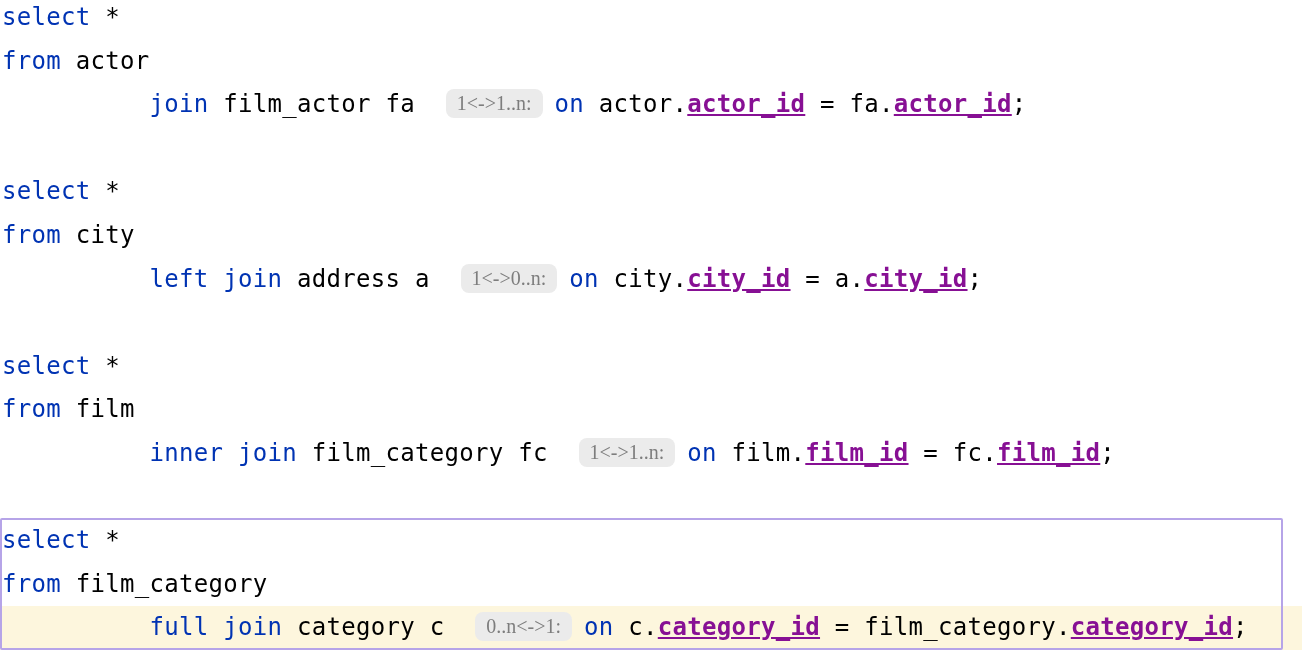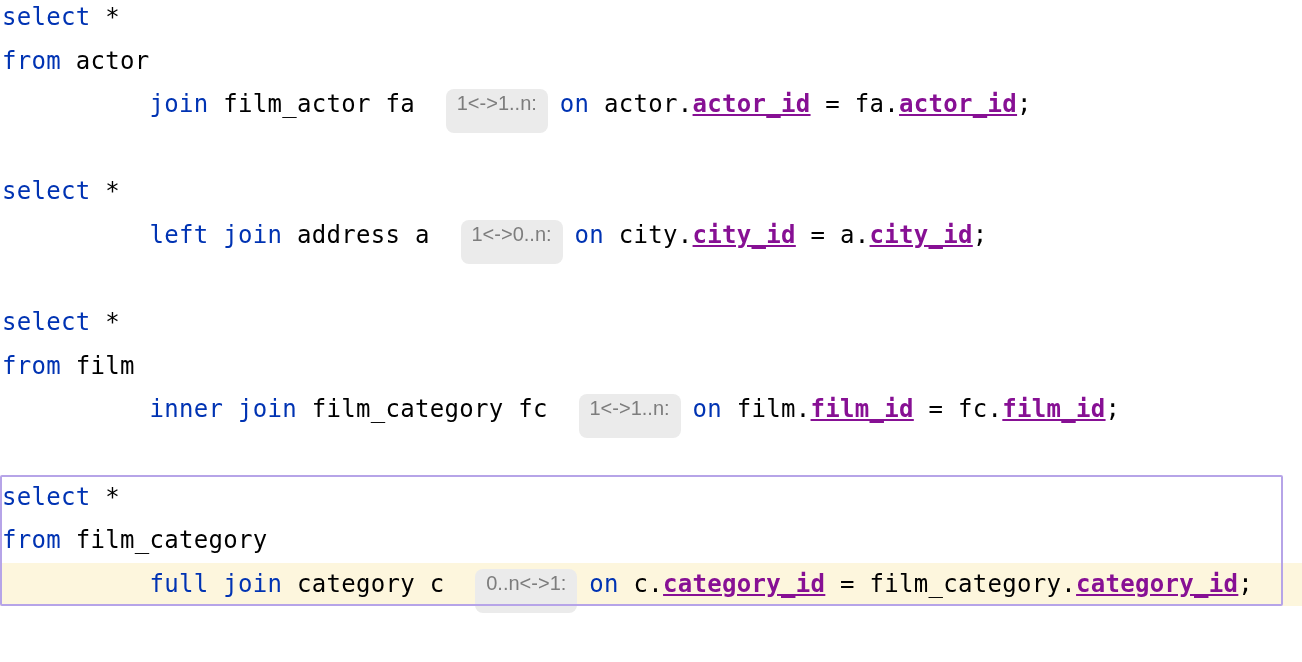--- a/index.html
+++ b/index.html
@@ -55,45 +55,46 @@
   .tok-plain {
     color: var(--plain, #000000);
   }
   .tok-column {
     color: var(--column, #871094);
     font-weight: bold;
     text-decoration: underline;
   }
   .tok-hint {
     display: inline-block;
-    font-family: Liberation Sans, sans-serif;
+    font-family: Liberation Serif, serif;
     font-size: 20px;
     line-height: 1;
     letter-spacing: 0;
     color: var(--hint_text, #7d7d7d);
     background: var(--hint_bg, #ebebeb);
-    padding: 4px 11px 20px;
+    padding: 4px 11px 5px;
     border-radius: 8px;
     margin: 0 12px 0 16px;
     position: relative;
     top: -2px;
     cursor: pointer;
   }
 </style>
 </head>
 <body>
 
 <div class="editor">
     <div class="statement">
       <div class="line"><span class="tok tok-keyword">select</span><span class="tok tok-plain"> *</span></div>
       <div class="line"><span class="tok tok-keyword">from</span><span class="tok tok-plain"> actor</span></div>
       <div class="line"><span class="tok tok-plain">          </span><span class="tok tok-keyword">join</span><span class="tok tok-plain"> film_actor fa </span><span class="tok tok-hint">1&lt;-&gt;1..n:</span><span class="tok tok-keyword">on</span><span class="tok tok-plain"> actor.</span><span class="tok tok-column">actor_id</span><span class="tok tok-plain"> = fa.</span><span class="tok tok-column">actor_id</span><span class="tok tok-plain">;</span></div>
     </div>
     <div class="statement">
       <div class="line"><span class="tok tok-keyword">select</span><span class="tok tok-plain"> *</span></div>
+      <div class="line"><span class="tok tok-keyword">from</span><span class="tok tok-plain"> city</span></div>
       <div class="line"><span class="tok tok-plain">          </span><span class="tok tok-keyword">left join</span><span class="tok tok-plain"> address a </span><span class="tok tok-hint">1&lt;-&gt;0..n:</span><span class="tok tok-keyword">on</span><span class="tok tok-plain"> city.</span><span class="tok tok-column">city_id</span><span class="tok tok-plain"> = a.</span><span class="tok tok-column">city_id</span><span class="tok tok-plain">;</span></div>
     </div>
     <div class="statement">
       <div class="line"><span class="tok tok-keyword">select</span><span class="tok tok-plain"> *</span></div>
       <div class="line"><span class="tok tok-keyword">from</span><span class="tok tok-plain"> film</span></div>
       <div class="line"><span class="tok tok-plain">          </span><span class="tok tok-keyword">inner join</span><span class="tok tok-plain"> film_category fc </span><span class="tok tok-hint">1&lt;-&gt;1..n:</span><span class="tok tok-keyword">on</span><span class="tok tok-plain"> film.</span><span class="tok tok-column">film_id</span><span class="tok tok-plain"> = fc.</span><span class="tok tok-column">film_id</span><span class="tok tok-plain">;</span></div>
     </div>
     <div class="statement current">
       <div class="line"><span class="tok tok-keyword">select</span><span class="tok tok-plain"> *</span></div>
       <div class="line"><span class="tok tok-keyword">from</span><span class="tok tok-plain"> film_category</span></div>

